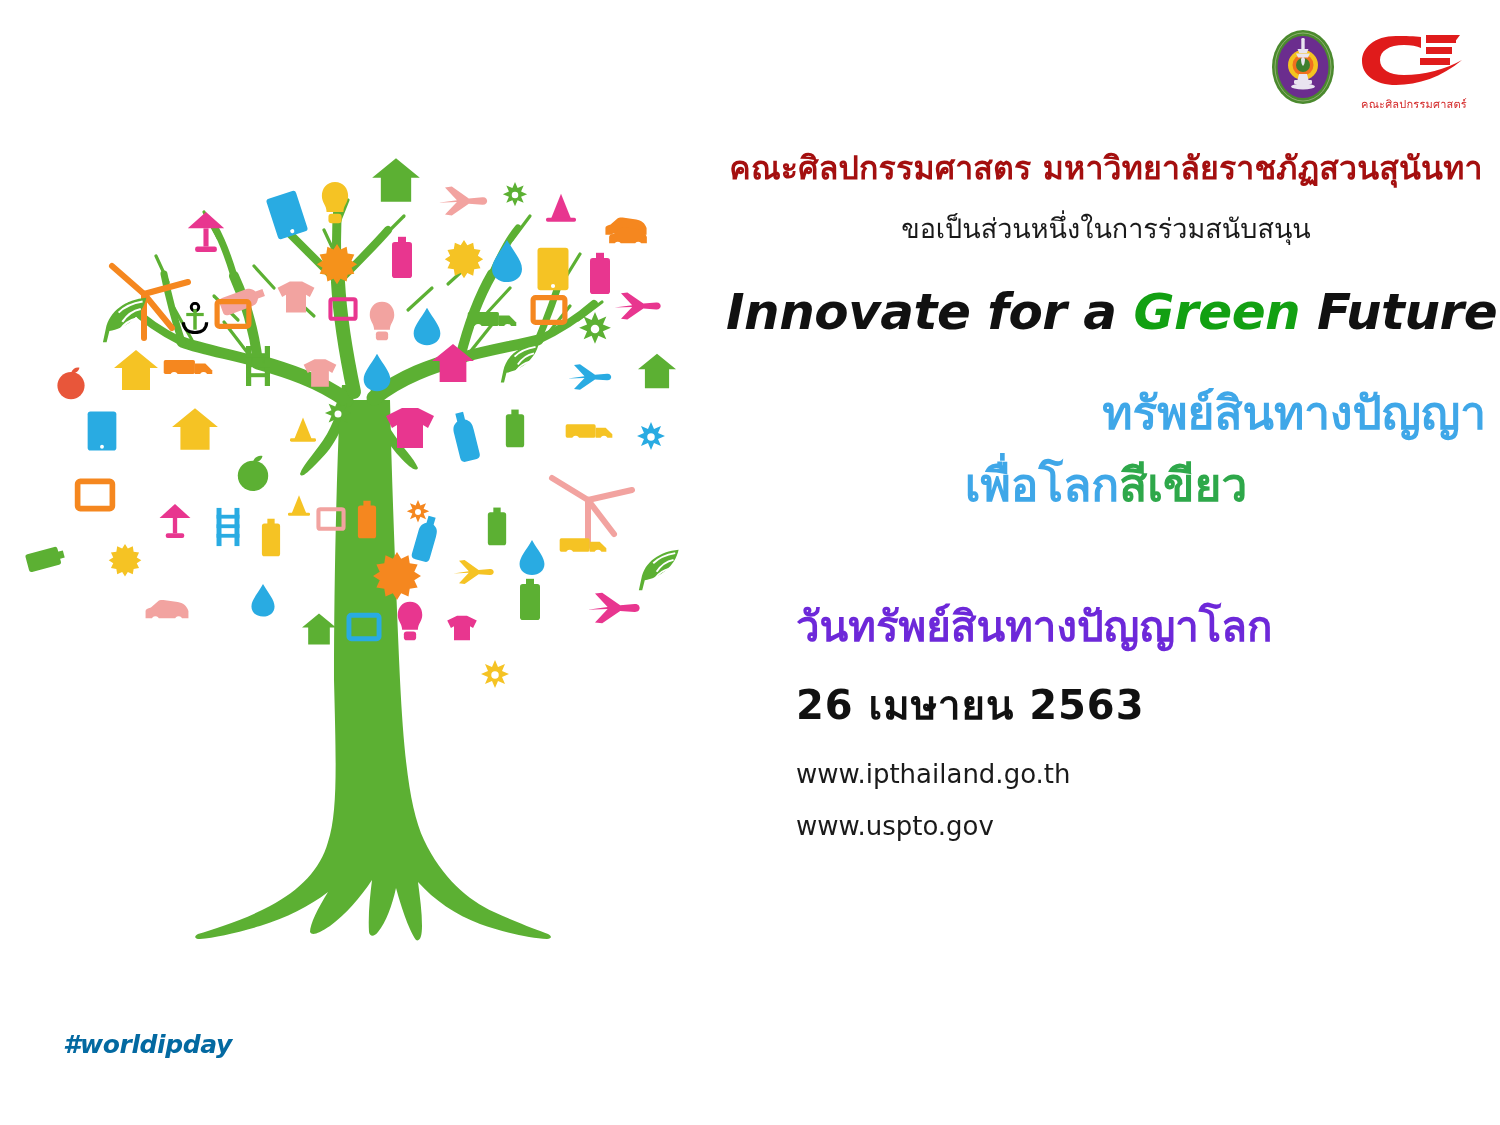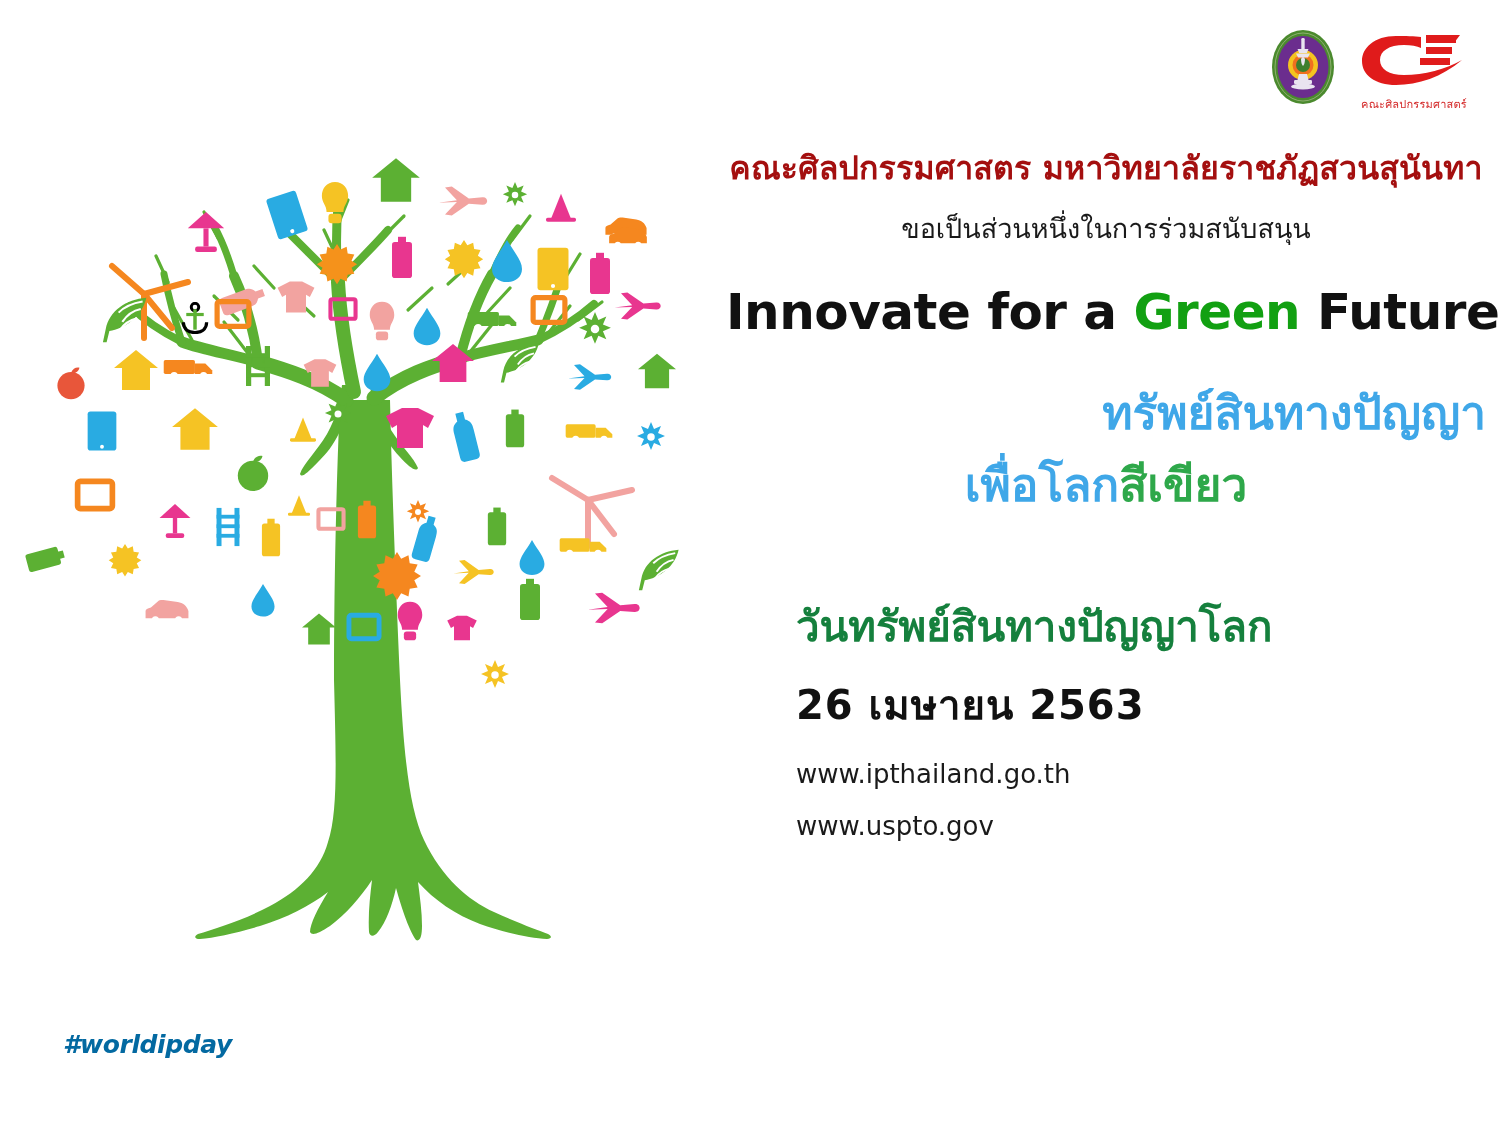--- a/index.html
+++ b/index.html
@@ -51,38 +51,38 @@
     font-size: 32px; font-weight: bold; line-height: 1.15;
     letter-spacing: .2px;
   }
   .support-line {
     text-align: center; color: #1a1a1a;
     font-size: 27px; line-height: 1.2; margin-top: 26px;
   }
   .headline {
     text-align: center; margin-top: 38px;
     font-size: 50px; font-weight: bold; color: #111111;
-    letter-spacing: -0.5px; white-space: nowrap;
+    letter-spacing: -0.5px; white-space: nowrap; font-style: italic;
   }
   .headline .green { color: #12A012; }
   .thai-slogan-1 {
     text-align: right; margin-top: 44px;
     font-size: 46px; font-weight: bold; color: #3FA7E8;
     line-height: 1.25;
   }
   .thai-slogan-2 {
     text-align: center; margin-top: 14px;
     font-size: 46px; font-weight: bold; line-height: 1.25;
   }
   .thai-slogan-2 .blue  { color: #3FA7E8; }
   .thai-slogan-2 .green { color: #2EA84A; }
 
   .block-lower { margin-top: 86px; padding-left: 70px; }
   .day-title {
-    font-size: 42px; font-weight: bold; color: #15803d;
+    font-size: 42px; font-weight: bold; color: #6d28d9;
     line-height: 1.3;
   }
   .day-date {
     font-size: 40px; font-weight: bold; color: #111111;
     margin-top: 18px; letter-spacing: 1px;
   }
   .note {
     font-size: 26px; color: #1a1a1a; margin-top: 40px; line-height: 1.35;
   }
   .url { font-size: 26px; color: #1a1a1a; margin-top: 22px; }

